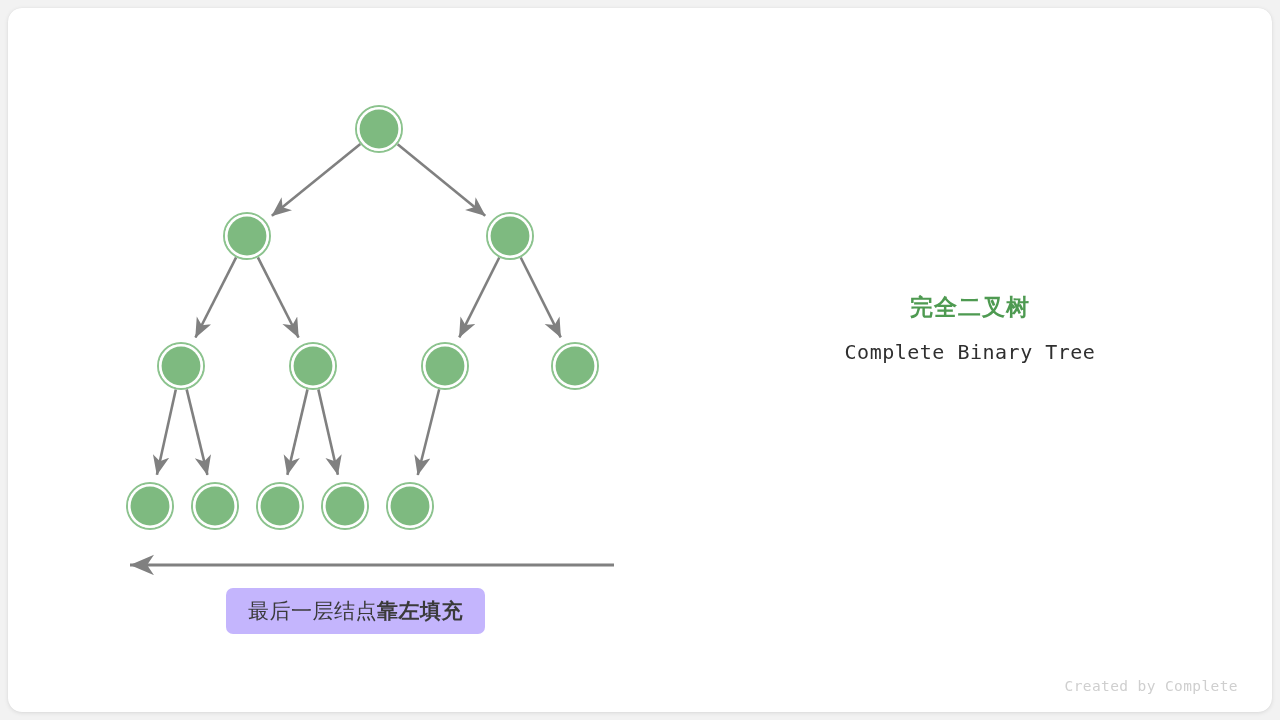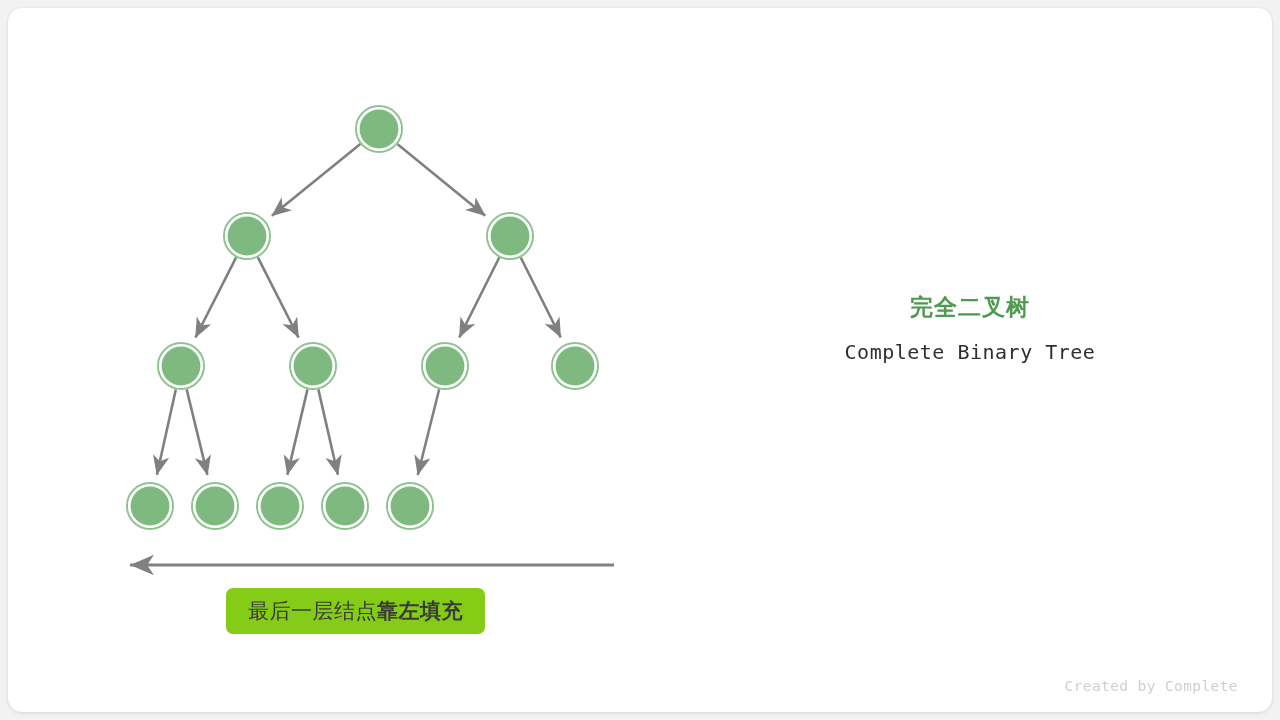--- a/index.html
+++ b/index.html
@@ -191,19 +191,19 @@
     <g>
       <line id="dir-arrow" stroke="#808080" stroke-width="3" stroke-linecap="butt" marker-end="url(#arrowhead-left)" x1="614" y1="565" x2="130" y2="565"></line>
     </g>
   </svg>
 
   <div id="title-block">
     <p id="title-zh" style="color: rgb(78, 154, 81);">完全二叉树</p>
     <p id="title-en" style="color: rgb(47, 47, 47);">Complete Binary Tree</p>
   </div>
 
-  <div id="caption-pill" style="background: #84cc16; text-align: right;">
+  <div id="caption-pill" style="background: #c4b5fd; text-align: right;">
     <span id="caption-text" style="color: rgb(58, 58, 58);"><span>最后一层结点</span><span class="strong">靠左填充</span></span>
   </div>
 
   <div id="credit" style="color: rgb(207, 207, 207);">Created by Complete</div>
 
 </div>
 
 </body></html>

